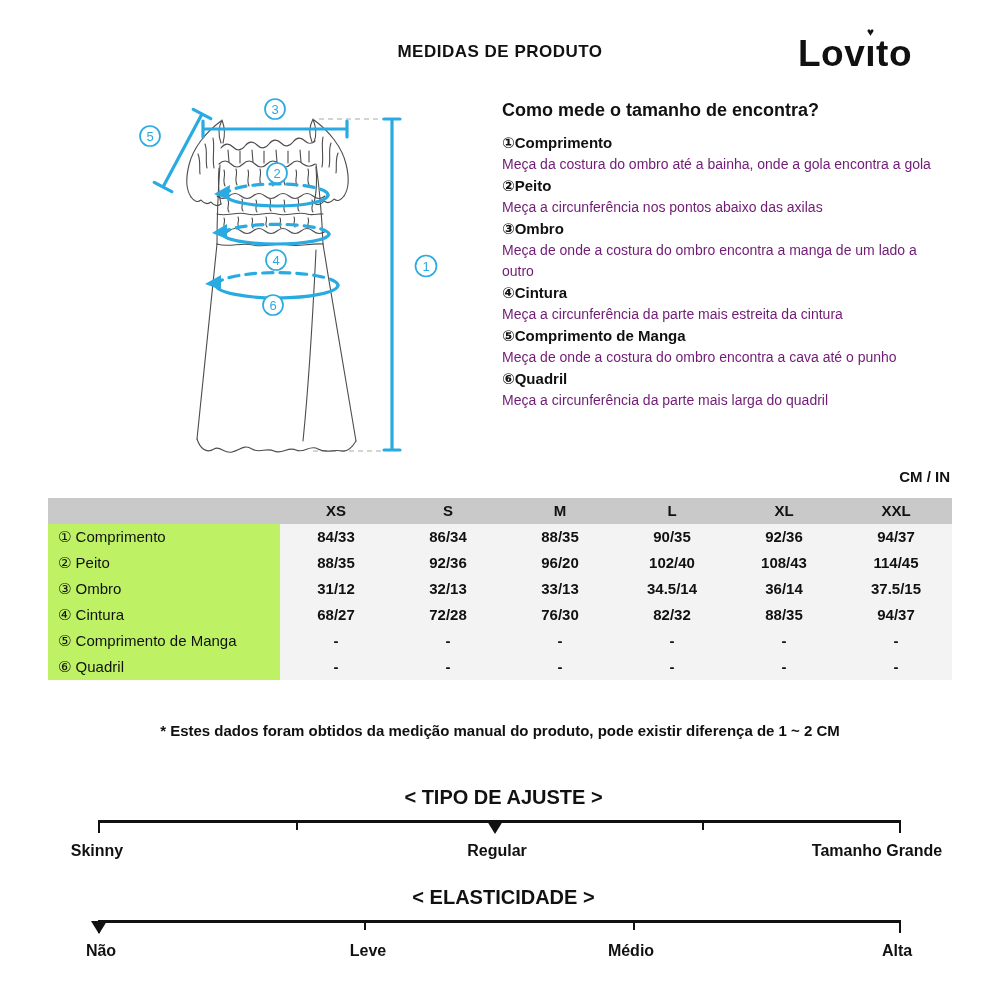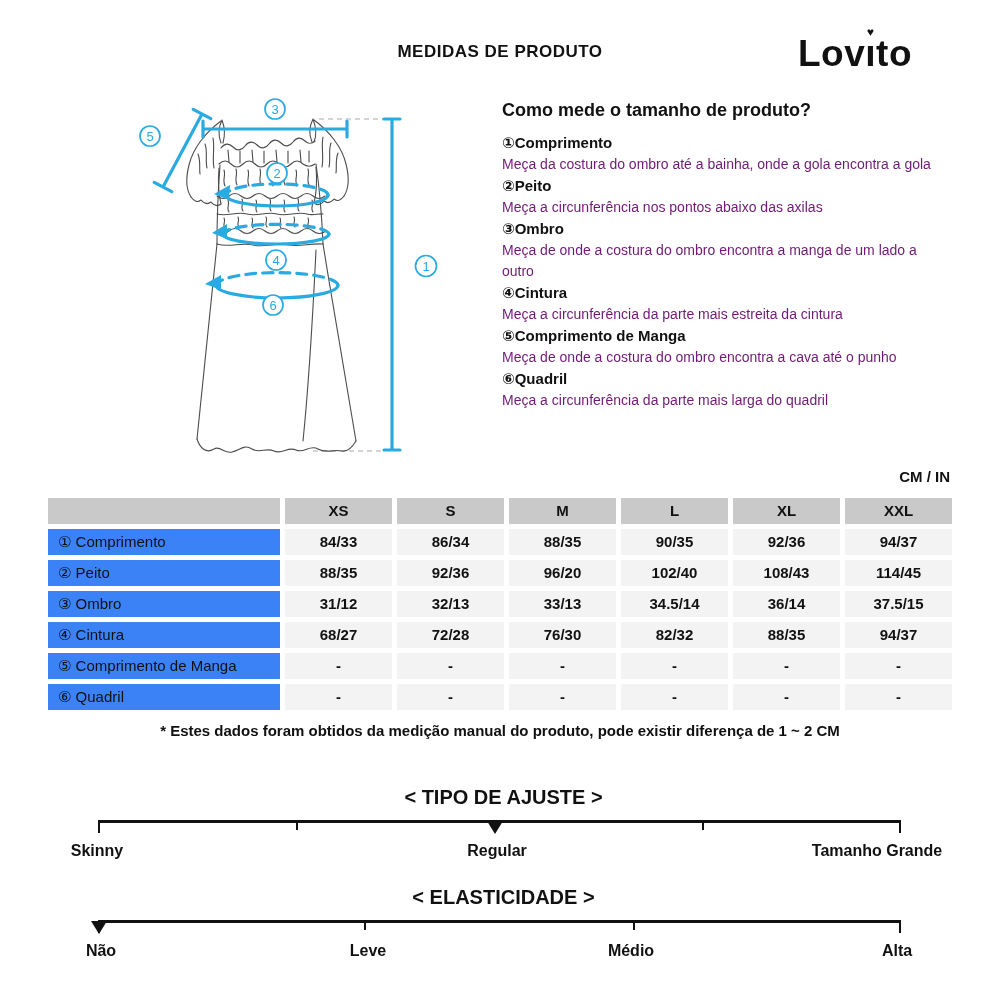--- a/index.html
+++ b/index.html
@@ -24,24 +24,24 @@
   .arr{fill:#29ABE2;stroke:none;}
 
   
   .howto{left:502px;top:100px;width:430px;}
   .howto h2{margin:0 0 11px 0;font-size:18px;font-weight:bold;}
   .item-title{font-size:15px;font-weight:bold;line-height:22px;}
   .item-desc{margin:0;font-size:14px;color:#701a75;line-height:21px;}
 
   
   .unit-label{right:50px;top:468px;font-size:15px;font-weight:bold;text-align:center;}
-  .size-table{left:48px;top:498px;width:904px;display:grid;grid-template-columns:232px repeat(6,1fr);gap:5px;}
+  .size-table{left:48px;top:498px;width:904px;display:grid;grid-template-columns:232px repeat(6,1fr);}
   .cell{height:26px;line-height:26px;font-size:15px;overflow:hidden;white-space:nowrap;}
   .hcell{background:#c9c9c9;font-weight:bold;text-align:center;}
-  .lcell{background:#3b82f6;text-align:left;padding-left:10px;}
+  .lcell{background:#bef264;text-align:left;padding-left:10px;}
   .vcell{background:#f3f3f3;font-weight:bold;text-align:center;}
 
   .footnote{left:0;right:0;top:722px;text-align:center;font-size:15px;font-weight:bold;}
 
   
   .scale-title{left:7px;right:0;text-align:center;font-size:20px;font-weight:bold;}
   .scale-line{left:99px;width:802px;height:3px;background:#111;}
   .tick{width:2px;background:#111;position:absolute;}
   .tri{width:0;height:0;border-left:8px solid transparent;border-right:8px solid transparent;border-top:13px solid #111;position:absolute;}
   .scale-label{position:absolute;transform:translateX(-50%);font-size:16px;font-weight:bold;white-space:nowrap;}
@@ -139,21 +139,21 @@
     <circle cx="163" cy="213" r="10"></circle>
       <text x="163" y="217.5">6</text>
   </g>
   <g class="mk">
     <circle cx="316" cy="174" r="10.5"></circle>
       <text x="316" y="178.5">1</text>
   </g>
 </svg>
 
 <div class="abs howto">
-  <h2>Como mede o tamanho de produto?</h2>
+  <h2>Como mede o tamanho de encontra?</h2>
 
   <div class="item">
     <div class="item-title"><span>①</span><span>Comprimento</span></div>
     <p class="item-desc">Meça da costura do ombro até a bainha, onde a gola encontra a gola</p>
   </div>
   <div class="item">
     <div class="item-title"><span>②</span><span>Peito</span></div>
     <p class="item-desc">Meça a circunferência nos pontos abaixo das axilas</p>
   </div>
   <div class="item">

